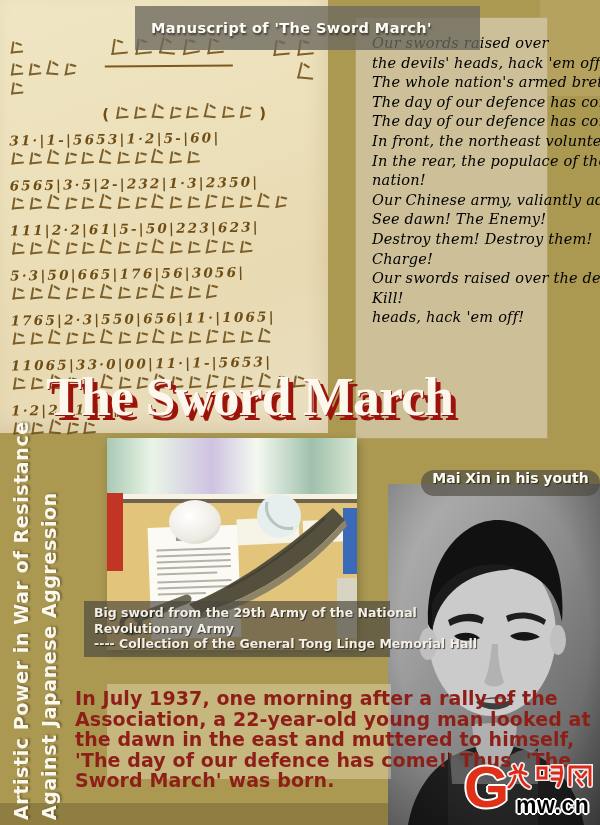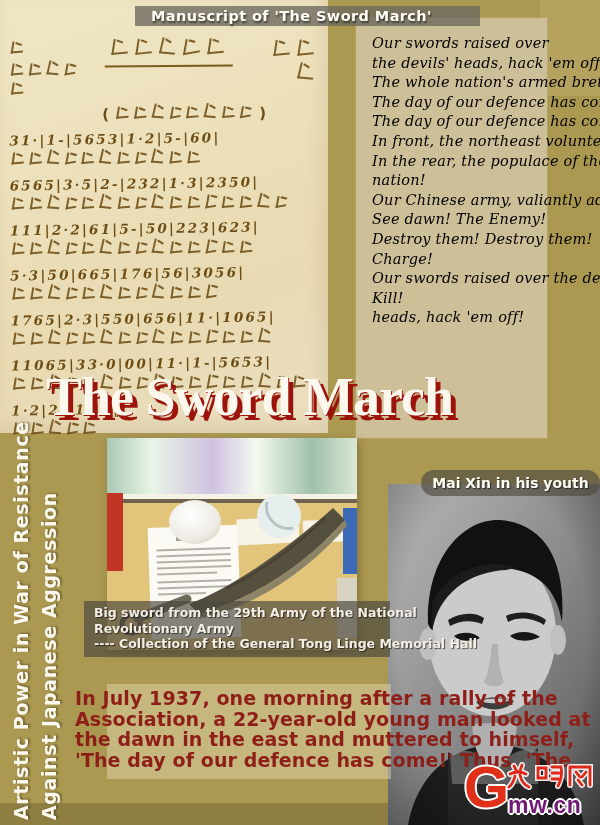--- a/index.html
+++ b/index.html
@@ -7,21 +7,21 @@
     background:#ab9952;font-family:"DejaVu Sans",sans-serif;}
 
   
   .paper{position:absolute;left:0;top:0;width:328px;height:433px;z-index:1;
     background:linear-gradient(160deg,#f0e6c4 0%,#ece0ba 40%,#e8dab2 68%,#eadfc2 100%);
     box-shadow:inset -6px -8px 18px rgba(120,90,40,.12);}
   .corner-block{position:absolute;left:540px;top:0;width:60px;height:96px;background:#b5a25e;z-index:1;}
   .bottom-strip{position:absolute;left:0;top:803px;width:388px;height:22px;background:rgba(70,58,20,.28);z-index:2;}
 
   
-  .top-banner{position:absolute;left:135px;top:6px;width:345px;height:20px;z-index:6;
+  .top-banner{position:absolute;left:135px;top:6px;width:345px;height:44px;z-index:6;
     background:rgba(108,104,94,.78);display:flex;align-items:center;padding-left:16px;box-sizing:border-box;}
   .top-banner span{color:#fdfdf6;font-size:14.5px;font-weight:bold;letter-spacing:.4px;
     text-shadow:1px 2px 2px rgba(0,0,0,.55);}
 
   
   .ms-content{position:absolute;left:10px;top:36px;width:310px;z-index:2;color:#6f4e16;transform:rotate(-.4deg);}
   .ms-head{display:flex;align-items:flex-start;margin-bottom:2px;}
   .ms-key{width:80px;}
   .ms-key .scrib-row{display:block;margin:2px 0;}
   .ms-title{flex:1;text-align:center;}
@@ -69,39 +69,39 @@
     box-shadow:2px 3px 8px rgba(40,30,0,.3);}
   .photo-caption{position:absolute;left:84px;top:601px;width:306px;z-index:4;
     background:rgba(75,72,62,.68);padding:4px 5px 5px 10px;box-sizing:border-box;}
   .cap-line{color:#f3efe4;font-size:12.5px;font-weight:bold;line-height:15.5px;white-space:nowrap;
     text-shadow:1px 1px 1px rgba(0,0,0,.6);}
 
   
   .portrait{position:absolute;left:388px;top:484px;width:212px;height:341px;z-index:3;
     filter:grayscale(1) contrast(1.05);}
   .portrait-label{position:absolute;left:421px;top:470px;width:179px;height:26px;z-index:5;
-    background:rgba(78,74,64,.66);display:flex;align-items:center;justify-content:center;border-radius:13px;}
+    background:rgba(78,74,64,.66);display:flex;align-items:flex-start;justify-content:center;border-radius:13px;}
   .portrait-label span{color:#fdfdf4;font-size:14px;font-weight:bold;
     text-shadow:1px 1px 1px rgba(0,0,0,.6);}
 
   
   .story-box{position:absolute;left:107px;top:684px;width:284px;height:95px;z-index:3;
     background:rgba(235,224,190,.42);}
   .story{position:absolute;left:75px;top:688px;width:330px;z-index:4;}
   .story-line{color:#8e1f18;font-size:19px;font-weight:bold;line-height:20.5px;
     white-space:nowrap;letter-spacing:.1px;}
 
   
   .gmw{position:absolute;left:464px;top:762px;width:136px;height:60px;z-index:8;}
   .gmw-g{position:absolute;left:0;top:-4px;font-family:"Liberation Sans",sans-serif;
     font-weight:bold;font-size:58px;color:#e03018;line-height:1;
     text-shadow:-2px 0 0 #fff,2px 0 0 #fff,0 -2px 0 #fff,0 2px 0 #fff,-1px -1px 0 #fff,1px 1px 0 #fff,-1px 1px 0 #fff,1px -1px 0 #fff;}
   .gmw-cal{position:absolute;left:42px;top:0px;}
-  .gmw-domain{position:absolute;left:44px;top:30px;font-family:"Liberation Sans",sans-serif;
-    font-weight:bold;font-size:23px;letter-spacing:.5px;color:#701a75;
+  .gmw-domain{position:absolute;left:52px;top:30px;font-family:"Liberation Sans",sans-serif;
+    font-weight:bold;font-size:23px;letter-spacing:.5px;color:#000000;
     text-shadow:-2px 0 0 #fff,2px 0 0 #fff,0 -2px 0 #fff,0 2px 0 #fff,-1px -1px 0 #fff,1px 1px 0 #fff,-1px 1px 0 #fff,1px -1px 0 #fff;}
 </style>
 </head>
 <body>
 
 <div class="poster">
 
   <div class="paper"></div>
   <div class="corner-block"></div>
   <div class="bottom-strip"></div>
@@ -263,20 +263,21 @@
   <div class="portrait-label">
     <span>Mai Xin in his youth</span>
   </div>
 
   <div class="story-box"></div>
   <div class="story">
       <div class="story-line">In July 1937, one morning after a rally of the</div>
       <div class="story-line">Association, a 22-year-old young man looked at</div>
       <div class="story-line">the dawn in the east and muttered to himself,</div>
       <div class="story-line">'The day of our defence has come!'  Thus, 'The</div>
+      <div class="story-line">Sword March' was born.</div>
     </div>
 
   <div class="gmw">
     <span class="gmw-g">G</span>
     <span class="gmw-cal">
       <svg width="88" height="30" viewBox="0 0 88 30">
         <g fill="none" stroke-linecap="round">
           <g stroke="#ffffff" stroke-width="6" opacity=".9">
             <path d="M8 4 l3 6 M16 3 l-2 6 M4 12 q8 -4 16 0 M9 14 q-2 8 -6 11 M14 13 q2 9 9 12"></path>
             <path d="M32 6 h8 v10 h-8 z M46 5 h9 q2 9 -3 19 M46 11 h7 M46 17 h6"></path>

